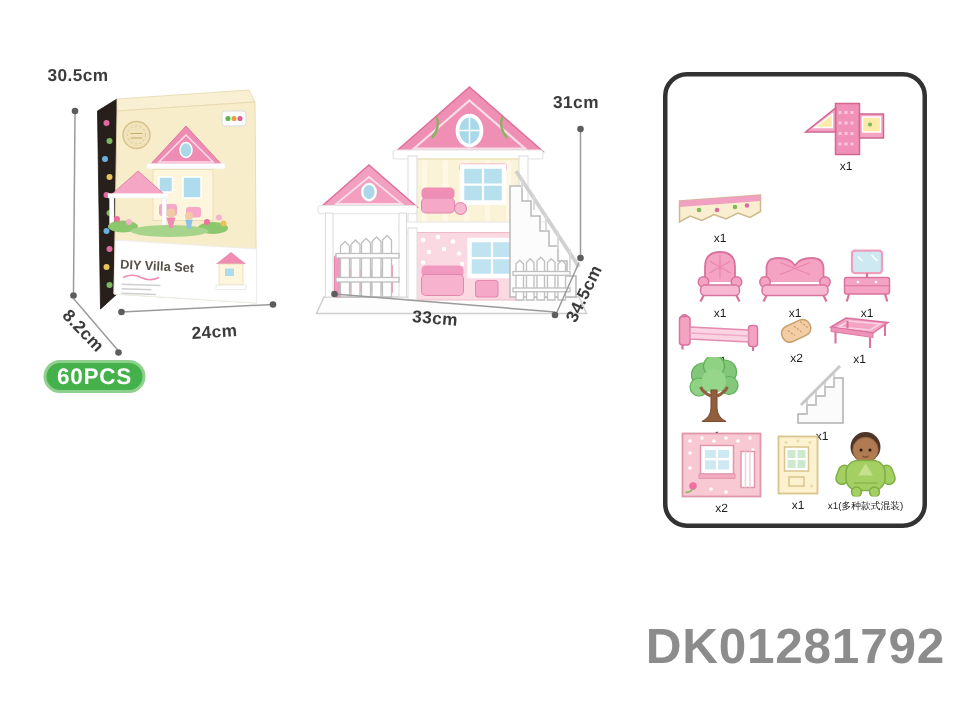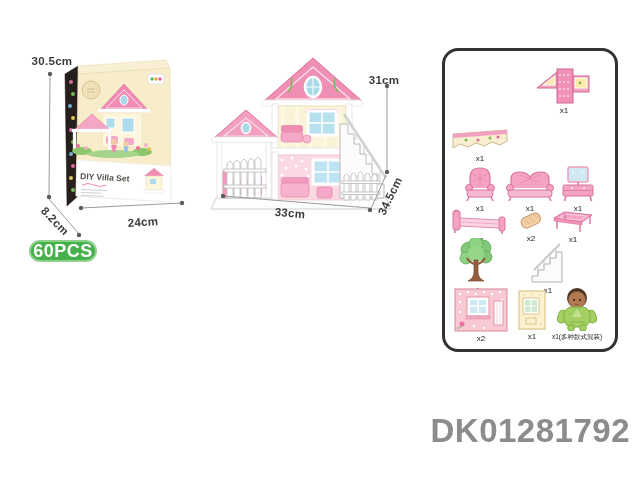--- a/index.html
+++ b/index.html
@@ -3,21 +3,21 @@
 <meta charset="utf-8">
 <style>
   html,body{margin:0;padding:0;background:#fff;}
   .canvas{position:relative;width:640px;height:480px;background:#ffffff;overflow:hidden;
           font-family:"Liberation Sans",sans-serif;}
   .abs{position:absolute;}
   .dim-label{position:absolute;font-size:11.5px;font-weight:700;color:#3c3c3c;
              text-align:center;letter-spacing:.3px;white-space:nowrap;}
   .badge{position:absolute;left:29px;top:240px;width:64px;height:18px;
          background:#45b14b;border:2px solid #8fd08f;border-radius:12px;
-         color:#fff;font-size:18px;font-weight:800;letter-spacing:.5px;
+         color:#fff;font-size:15px;font-weight:800;letter-spacing:.5px;
          display:flex;align-items:center;justify-content:center;}
   .panel{position:absolute;left:442px;top:48px;width:170px;height:298px;
          background:#fff;border:3px solid #323232;border-radius:16px;}
   .part{position:absolute;display:flex;flex-direction:column;align-items:center;}
   .part .qty{font-size:8px;font-weight:400;color:#1c1c1c;margin-top:2px;white-space:nowrap;}
   .part .qty.small{font-size:7.5px;}
   .part .qty.tiny{font-size:6.5px;}
   .code{position:absolute;left:420px;top:412px;width:210px;text-align:right;
         font-size:33px;font-weight:700;color:#8c8c8c;letter-spacing:.5px;}
   svg{display:block;}
@@ -210,24 +210,24 @@
         <circle cx="79" cy="235" r="2.2"></circle>
       <circle cx="81" cy="208" r="2.2"></circle>
         <circle cx="182" cy="203" r="2.2"></circle>
       <circle cx="387" cy="86" r="2.2"></circle>
         <circle cx="387" cy="172" r="2.2"></circle>
       <circle cx="223" cy="196" r="2.2"></circle>
         <circle cx="370" cy="210" r="2.2"></circle>
     </g>
   </svg>
 
-  <div class="dim-label" style="left:30px;top:55px;width:44px">30.5cm</div>
+  <div class="dim-label" style="left:30px;top:45px;width:44px">30.5cm</div>
   <div class="dim-label" style="left:33px;top:215px;width:44px;transform:rotate(46deg)">8.2cm</div>
   <div class="dim-label" style="left:118px;top:216px;width:50px;transform:rotate(-4deg)">24cm</div>
-  <div class="dim-label" style="left:362px;top:74px;width:44px">31cm</div>
+  <div class="dim-label" style="left:362px;top:63px;width:44px">31cm</div>
   <div class="dim-label" style="left:262px;top:207px;width:56px;transform:rotate(5deg)">33cm</div>
   <div class="dim-label" style="left:362px;top:190px;width:56px;transform:rotate(-64deg)">34.5cm</div>
 
   <div class="badge">60PCS</div>
 
   <div class="panel"></div>
 
 
   <div class="part" style="left:534px;top:68px;width:60px">
     <svg width="58" height="36" viewBox="0 0 58 36">

